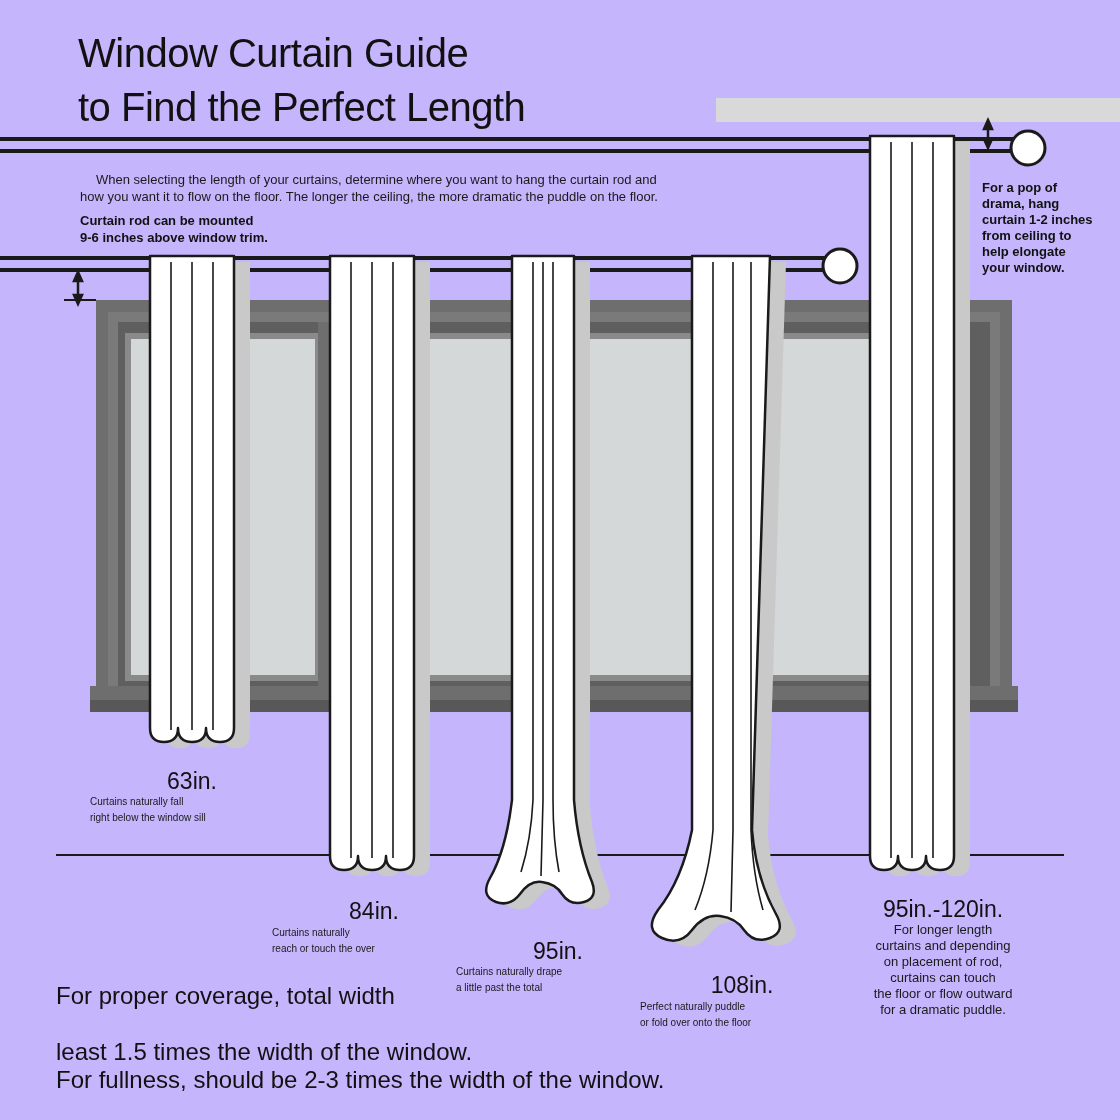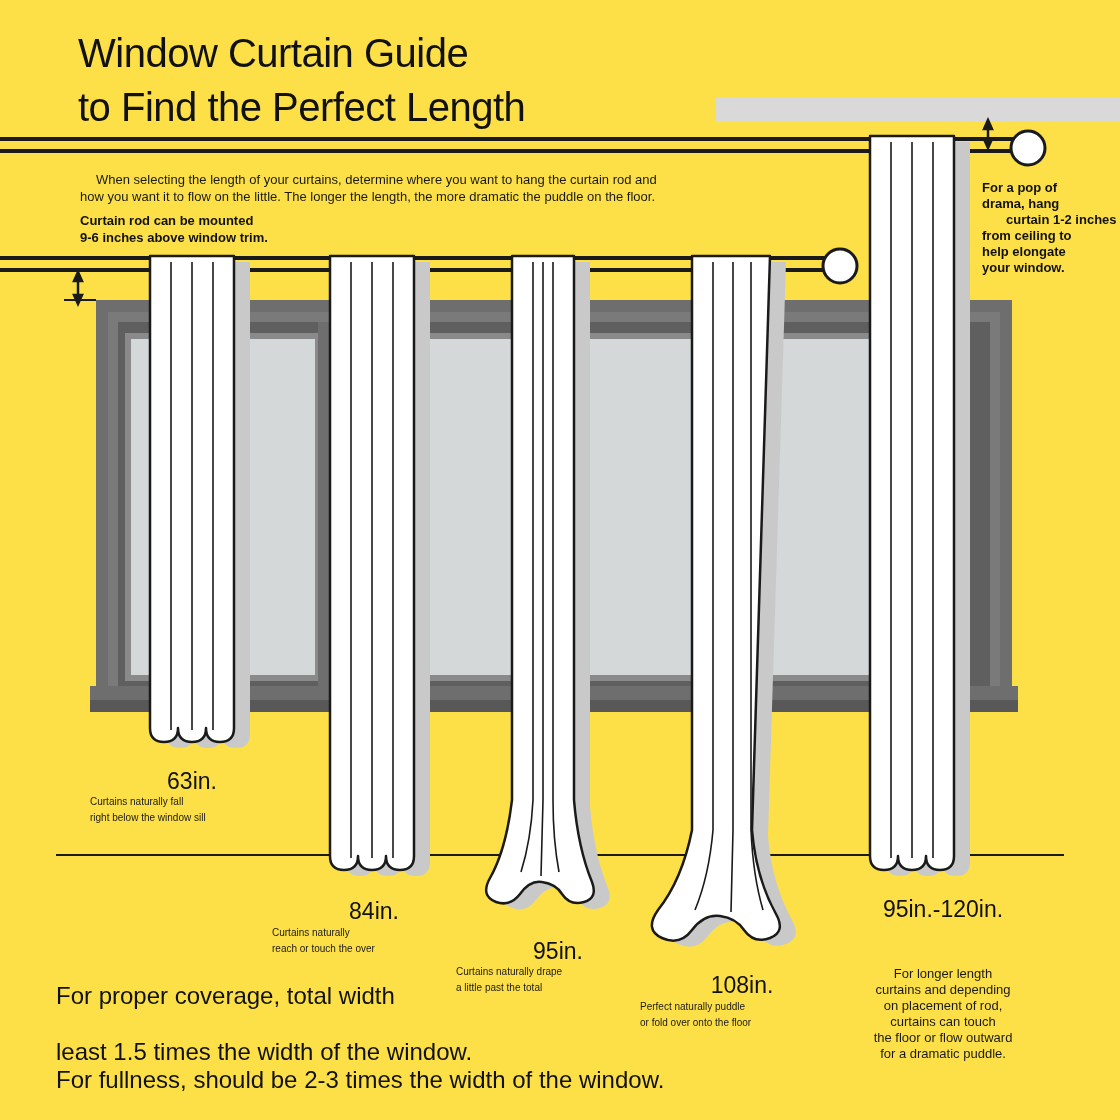--- a/index.html
+++ b/index.html
@@ -9,21 +9,21 @@
   }
   body {
     font-family: "Liberation Sans", sans-serif;
     color: #1a1a1a;
   }
   #page {
     position: relative;
     width: 1120px;
     height: 1120px;
     overflow: hidden;
-    background: #fde047;
+    background: #c4b5fd;
   }
   #svg-layer {
     position: absolute;
     left: 0; top: 0;
     width: 1120px;
     height: 1120px;
   }
   .txt {
     position: absolute;
     white-space: pre;
@@ -67,21 +67,20 @@
   .footer {
     font-size: 24px;
     line-height: 28px;
     color: #111;
   }
   .side-desc {
     font-size: 13px;
     line-height: 16px;
     color: #1a1a1a;
     text-align: center;
-    margin-top: 44px;
   }
 </style>
 </head>
 <body>
 
 <div id="page">
 
   <svg id="svg-layer" viewBox="0 0 1120 1120">
     <defs>
       <clipPath id="clipAll">
@@ -181,28 +180,28 @@
       <line x1="933" y1="142" x2="933" y2="858" stroke="#1a1a1a" stroke-width="1.6"></line>
     </g>
 
     <line x1="136" y1="790" x2="250" y2="790" stroke="#1a1a1a" stroke-width="1.5" opacity="0"></line>
   </svg>
 
   <div class="txt title" style="left:78px; top:26px;">Window Curtain Guide</div>
   <div class="txt title" style="left:78px; top:80px;">to Find the Perfect Length</div>
 
   <div class="txt intro" style="left:96px; top:170px;">When selecting the length of your curtains, determine where you want to hang the curtain rod and</div>
-  <div class="txt intro" style="left:80px; top:187px;">how you want it to flow on the little. The longer the length, the more dramatic the puddle on the floor.</div>
+  <div class="txt intro" style="left:80px; top:187px;">how you want it to flow on the floor. The longer the ceiling, the more dramatic the puddle on the floor.</div>
 
   <div class="txt bold-note" style="left:80px; top:212px;">Curtain rod can be mounted</div>
   <div class="txt bold-note" style="left:80px; top:229px;">9-6 inches above window trim.</div>
 
   <div class="txt side-note" style="left:982px; top:180px;">For a pop of</div>
   <div class="txt side-note" style="left:982px; top:196px;">drama, hang</div>
-  <div class="txt side-note" style="left:1006px; top:212px;text-align:center;">curtain 1-2 inches</div>
+  <div class="txt side-note" style="left:982px; top:212px;text-align:center;">curtain 1-2 inches</div>
   <div class="txt side-note" style="left:982px; top:228px;">from ceiling to</div>
   <div class="txt side-note" style="left:982px; top:244px;">help elongate</div>
   <div class="txt side-note" style="left:982px; top:260px;">your window.</div>
 
   <div class="txt len-label" style="left:96px; top:768px; width:192px;">63in.</div>
   <div class="txt len-desc" style="left:90px; top:794px; width:204px;">Curtains naturally fall</div>
   <div class="txt len-desc" style="left:90px; top:810px; width:204px;">right below the window sill</div>
 
   <div class="txt len-label" style="left:278px; top:898px; width:192px;">84in.</div>
   <div class="txt len-desc" style="left:272px; top:925px; width:204px;">Curtains naturally</div>

